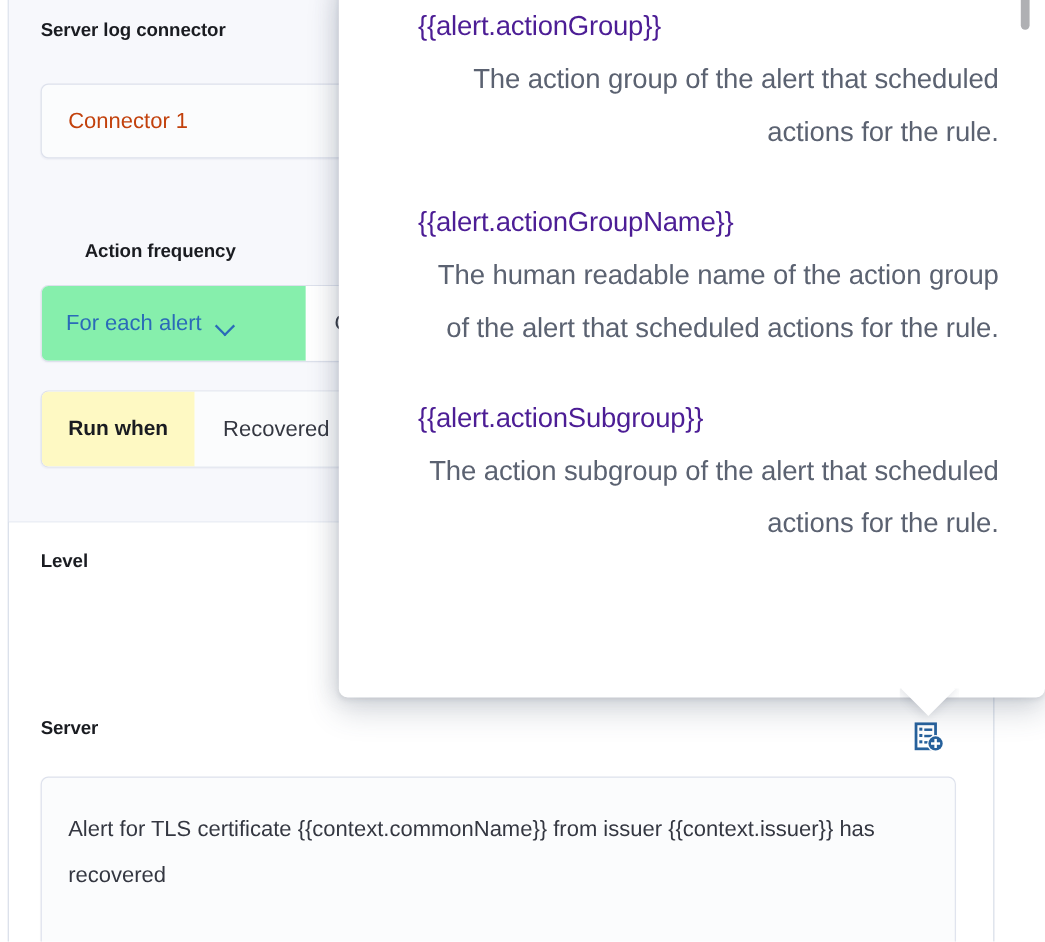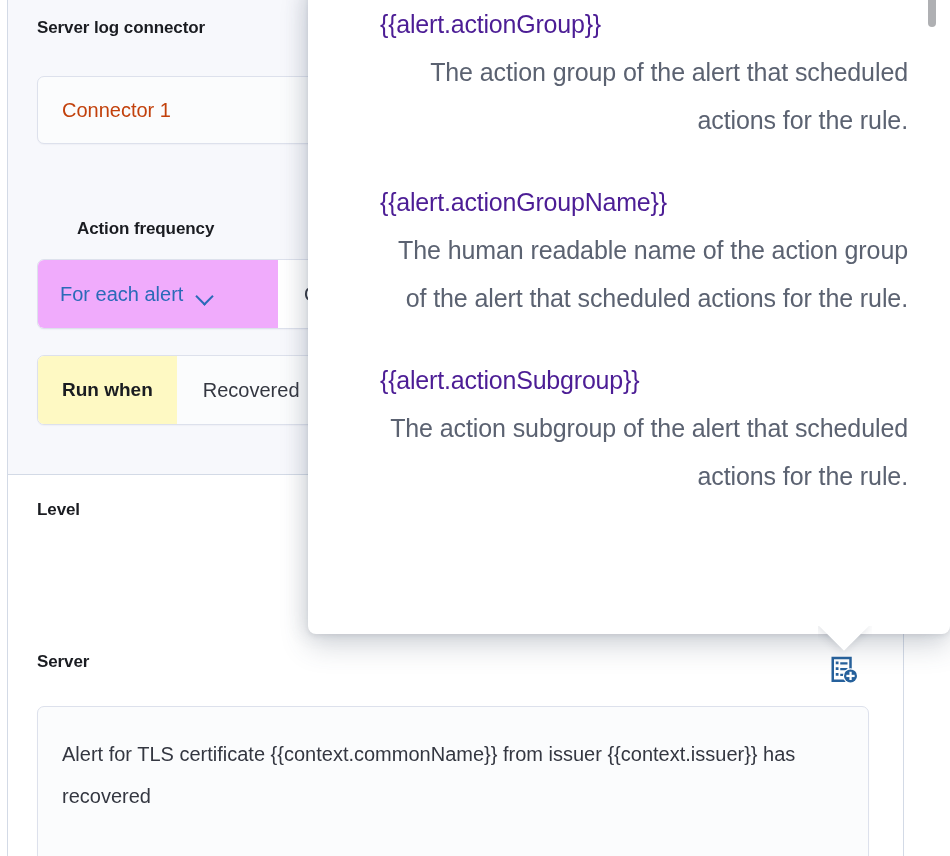--- a/index.html
+++ b/index.html
@@ -76,21 +76,21 @@
     width: 430px; height: 70px;
     border: 1px solid #dde1ec;
     border-radius: 7px;
     overflow: hidden;
     background: #ffffff;
     display: flex;
     align-items: stretch;
     box-shadow: 0 1px 1px rgba(90,100,130,.05);
   }
   #frequency-select {
-    background: #f0abfc;
+    background: #86efac;
     display: flex;
     align-items: center;
     gap: 14px;
     padding: 0 20px 0 22px;
     min-width: 240px;
   }
   #frequency-select .sel-text {
     font-size: 20px;
     color: #2a6ab8;
     white-space: nowrap;

